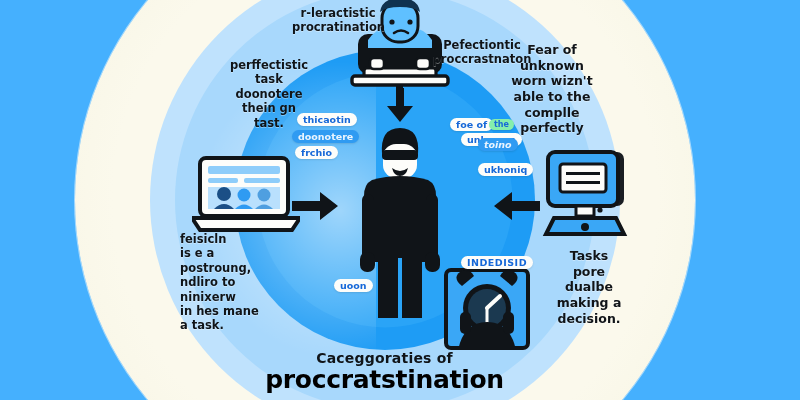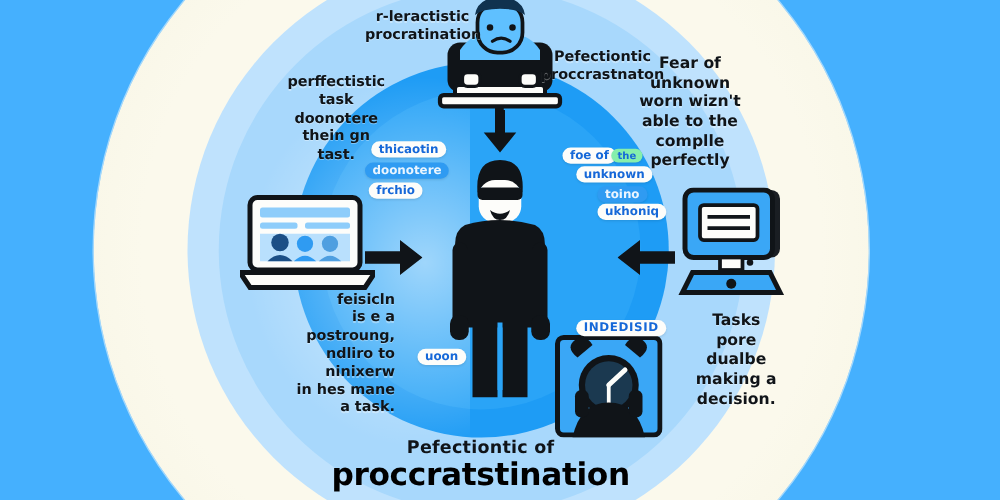--- a/index.html
+++ b/index.html
@@ -32,21 +32,21 @@
   .txt{position:absolute;color:#101418;font-weight:700;line-height:1.25;
        text-shadow:0 1px 0 rgba(255,255,255,.35);}
   .txt.sm{font-size:11.5px;}
   .txt.md{font-size:12.5px;}
   .txt.hdr{font-size:11.5px;}
 
   #label-top-left{left:292px;top:6px;width:92px;text-align:center;}
   #label-top-right{left:430px;top:6px;width:104px;text-align:center;margin-top:32px;}
   #text-left-upper{left:214px;top:58px;width:110px;text-align:center;}
   #text-right-upper{left:496px;top:42px;width:112px;text-align:center;}
-  #text-left-lower{left:194px;top:232px;width:122px;text-align:right;}
+  #text-left-lower{left:180px;top:232px;width:122px;text-align:left;}
   #text-right-lower{left:534px;top:248px;width:110px;text-align:center;}
 
   
   .chip{position:absolute;background:#fdfdfa;color:#1668d8;font-weight:800;
         border-radius:9px;padding:1px 6px;font-size:9.5px;white-space:nowrap;
         box-shadow:0 1px 2px rgba(0,0,0,.10);}
   .chip.inv{background:#2f9bf2;color:#eaf5ff;}
   .chip.tiny{font-size:8px;padding:1px 5px;}
 
   
@@ -176,24 +176,24 @@
 making a
 decision.</div>
 
   <div class="chip" style="left:297px;top:113px;">thicaotin</div>
   <div class="chip inv" style="left:292px;top:130px;">doonotere</div>
   <div class="chip" style="left:295px;top:146px;">frchio</div>
 
   <div class="chip" style="left:450px;top:118px;">foe of</div>
   <div class="chip tiny" style="left:489px;top:119px;background:#86efac;">the</div>
   <div class="chip" style="left:461px;top:133px;">unknown</div>
-  <div class="chip inv" style="left:478px;top:149px;">toino</div>
+  <div class="chip inv" style="left:478px;top:138px;font-style:italic;">toino</div>
   <div class="chip" style="left:478px;top:163px;">ukhoniq</div>
 
   <div class="chip" style="left:334px;top:279px;">uoon</div>
   <div class="chip" style="left:461px;top:256px;letter-spacing:.5px;">INDEDISID</div>
 
   <div id="title-wrap">
-    <div id="title-sub">Pefectiontic of</div>
+    <div id="title-sub">Caceggoraties of</div>
     <div id="title-main">proccratstination</div>
   </div>
 
 </div>
 
 </body></html>

